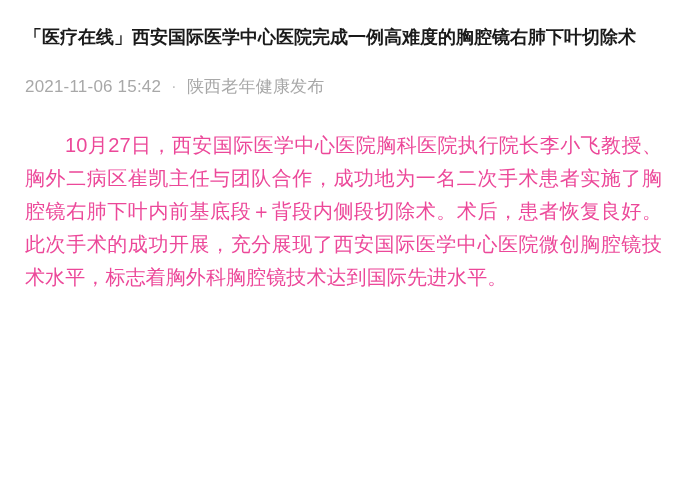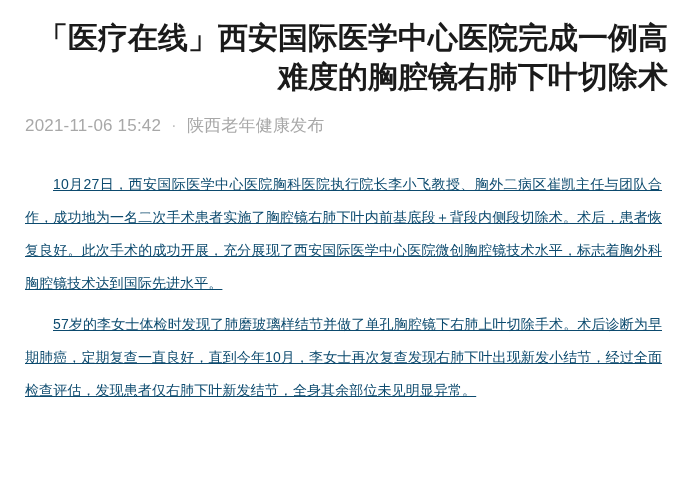--- a/index.html
+++ b/index.html
@@ -15,73 +15,70 @@
   }
   .article {
     width: 690px;
     height: 498px;
     box-sizing: border-box;
     padding: 18px 22px 0 22px;
     background: #ffffff;
     position: relative;
   }
   .headline {
-    font-size: 30px;
+    font-size: 18px;
     line-height: 39px;
     font-weight: bold;
     color: #1a1a1a;
     letter-spacing: 0px;
     margin: 0;
     padding: 0 0 0 2px;
     font-family: "Liberation Sans", "DejaVu Sans", sans-serif;
-    text-align: right;
   }
   .meta {
     margin-top: 22px;
     padding-left: 3px;
     font-size: 17px;
     color: #a8a8a8;
     line-height: 16px;
     letter-spacing: 0.2px;
   }
   .meta .sep {
     margin: 0 5px;
     color: #c2c2c2;
   }
   .body {
     margin-top: 34px;
     padding-left: 3px;
     padding-right: 6px;
   }
   .para {
-    font-size: 14px;
+    font-size: 20px;
     line-height: 33px;
-    color: #0c4a6e;
+    color: #ec4899;
     text-align: justify;
     text-justify: inter-ideograph;
     margin: 0 0 8px 0;
     text-indent: 2em;
     letter-spacing: 0.1px;
-    text-decoration: underline;
   }
   .para:last-child {
     margin-bottom: 0;
   }
 </style>
 </head>
 <body>
 
 <div class="article">
 
   <h1 class="headline">「医疗在线」西安国际医学中心医院完成一例高难度的胸腔镜右肺下叶切除术</h1>
 
   <div class="meta">
     <span>2021-11-06 15:42</span>
     <span class="sep">·</span>
     <span>陕西老年健康发布</span>
   </div>
 
   <div class="body">
     <p class="para">10月27日，西安国际医学中心医院胸科医院执行院长李小飞教授、胸外二病区崔凯主任与团队合作，成功地为一名二次手术患者实施了胸腔镜右肺下叶内前基底段＋背段内侧段切除术。术后，患者恢复良好。此次手术的成功开展，充分展现了西安国际医学中心医院微创胸腔镜技术水平，标志着胸外科胸腔镜技术达到国际先进水平。</p>
-    <p class="para">57岁的李女士体检时发现了肺磨玻璃样结节并做了单孔胸腔镜下右肺上叶切除手术。术后诊断为早期肺癌，定期复查一直良好，直到今年10月，李女士再次复查发现右肺下叶出现新发小结节，经过全面检查评估，发现患者仅右肺下叶新发结节，全身其余部位未见明显异常。</p>
   </div>
 
 </div>
 
 </body></html>

